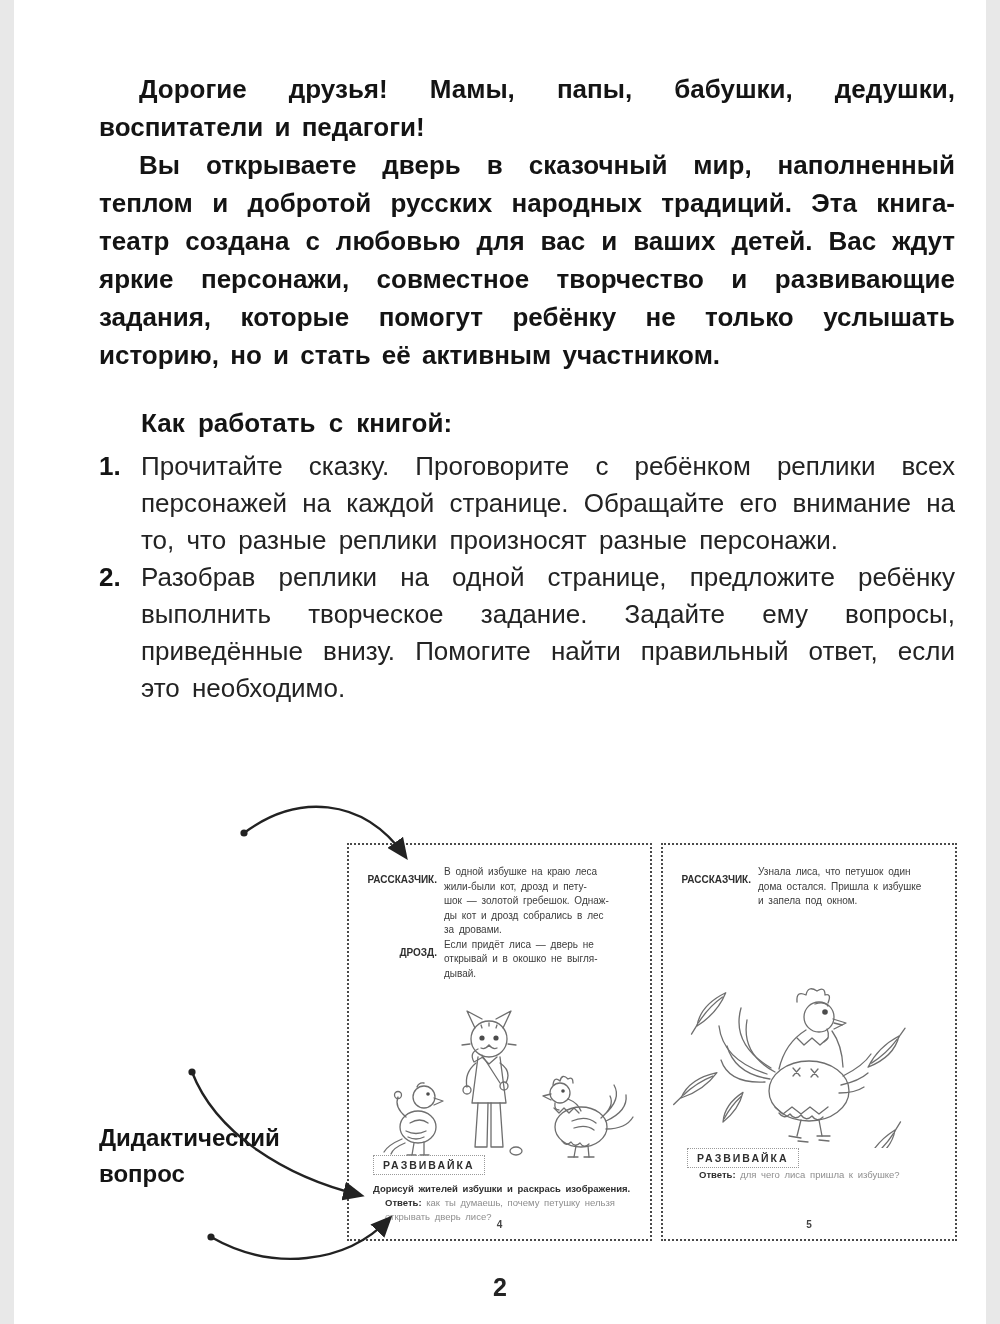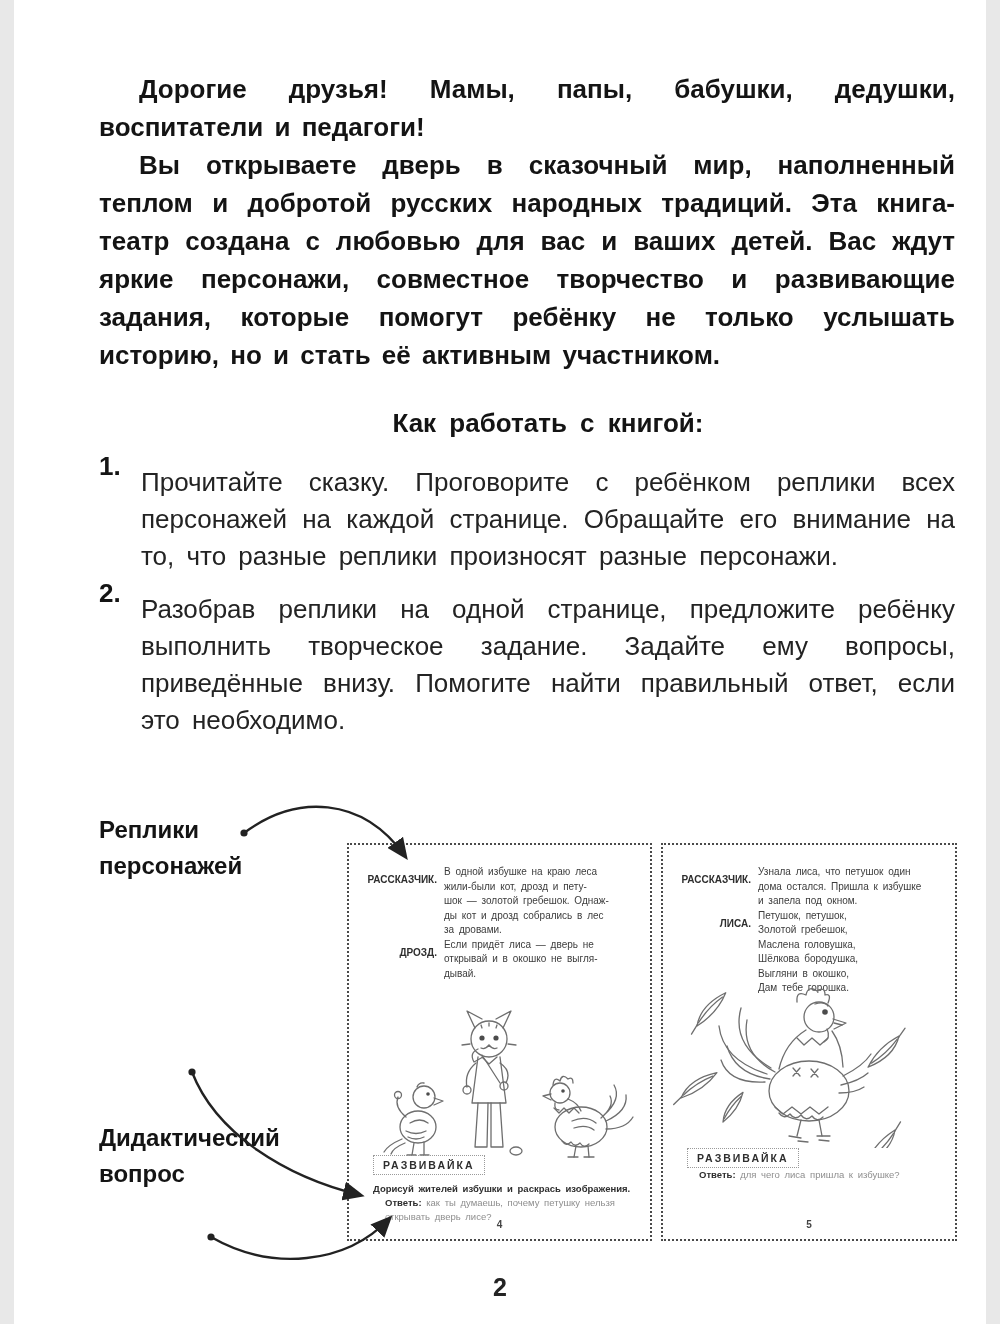--- a/index.html
+++ b/index.html
@@ -15,30 +15,30 @@
   }
   
   .textblock { position:absolute; left:85px; top:70px; width:856px; }
   .intro-p {
     font-size:26px; line-height:38px; font-weight:bold;
     text-align:justify; text-indent:40px; word-spacing:4px;
     color:#141414;
   }
   .howto-heading {
     font-size:26px; line-height:38px; font-weight:bold;
-    margin:30px 0 6px 42px; word-spacing:6px; color:#141414;text-align:center;
+    margin:30px 0 6px 42px; word-spacing:6px; color:#141414;
   }
   .howto-item { display:flex; }
   .howto-item .num {
     width:42px; flex-shrink:0; font-weight:bold;
     font-size:26px; line-height:37px; color:#141414;
   }
   .howto-item .txt {
     flex:1; font-size:26px; line-height:37px;
-    text-align:justify; word-spacing:5px; color:#232323;margin-top:16px;
+    text-align:justify; word-spacing:5px; color:#232323;
   }
   
   .dlabel {
     position:absolute; font-weight:bold; font-size:24px;
     line-height:36px; color:#141414;
   }
   #label-replicas  { left:85px; top:812px;  width:175px; }
   #label-creative  { left:85px; top:998px;  width:175px; }
   #label-didactic  { left:85px; top:1120px; width:210px; }
   
@@ -103,21 +103,20 @@
     <div class="howto-item">
       <div class="num">1.</div>
       <div class="txt">Прочитайте сказку. Проговорите с ребёнком реплики всех персонажей на каждой странице. Обращайте его внимание на то, что разные реплики произносят разные персонажи.</div>
     </div>
     <div class="howto-item">
       <div class="num">2.</div>
       <div class="txt">Разобрав реплики на одной странице, предложите ребёнку выполнить творческое задание. Задайте ему вопросы, приведённые внизу. Помогите найти правильный ответ, если это необходимо.</div>
     </div>
   </div>
 
-  <div class="dlabel" id="label-replicas">Реплики персонажей</div>
   <div class="dlabel" id="label-didactic">Дидактический вопрос</div>
 
   <svg class="arrows" viewBox="0 0 1000 1324">
     <defs>
       <marker id="ah" markerWidth="9" markerHeight="8" refX="7" refY="4" orient="auto">
         <path d="M0,0 L9,4 L0,8 Z" fill="#222"></path>
       </marker>
     </defs>
     <g stroke="#222" stroke-width="2.4" fill="none">
       <circle cx="230" cy="833" r="3.6" fill="#222" stroke="none"></circle>
@@ -216,29 +215,20 @@
   </div>
 
   <div class="minipage" id="minipage-right">
     <div class="dialogue">
       <div class="drow">
         <div class="speaker">РАССКАЗЧИК.</div>
         <div class="speech">Узнала лиса, что петушок один
 дома остался. Пришла к избушке
 и запела под окном.</div>
       </div>
-      <div class="drow">
-        <div class="speaker">ЛИСА.</div>
-        <div class="speech">Петушок, петушок,
-Золотой гребешок,
-Маслена головушка,
-Шёлкова бородушка,
-Выгляни в окошко,
-Дам тебе горошка.</div>
-      </div>
     </div>
 
     <svg class="illus" viewBox="0 0 286 168">
 
       <g class="lineart" transform="translate(30,46) rotate(-32)">
         <path d="M0,0 Q14,-16 42,-13 Q24,0 0,0 Z"></path>
           <path d="M3,-2 Q20,-10 37,-11"></path>
           <path d="M-9,4 L1,-1"></path>
       </g>
       <g class="lineart" transform="translate(232,56) rotate(152)">

